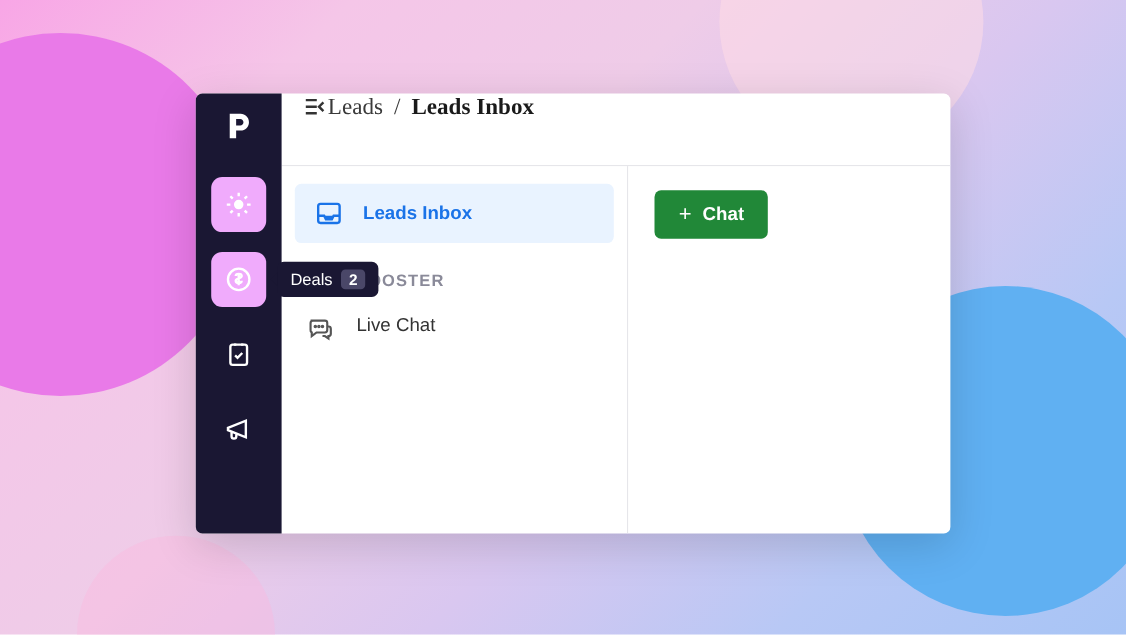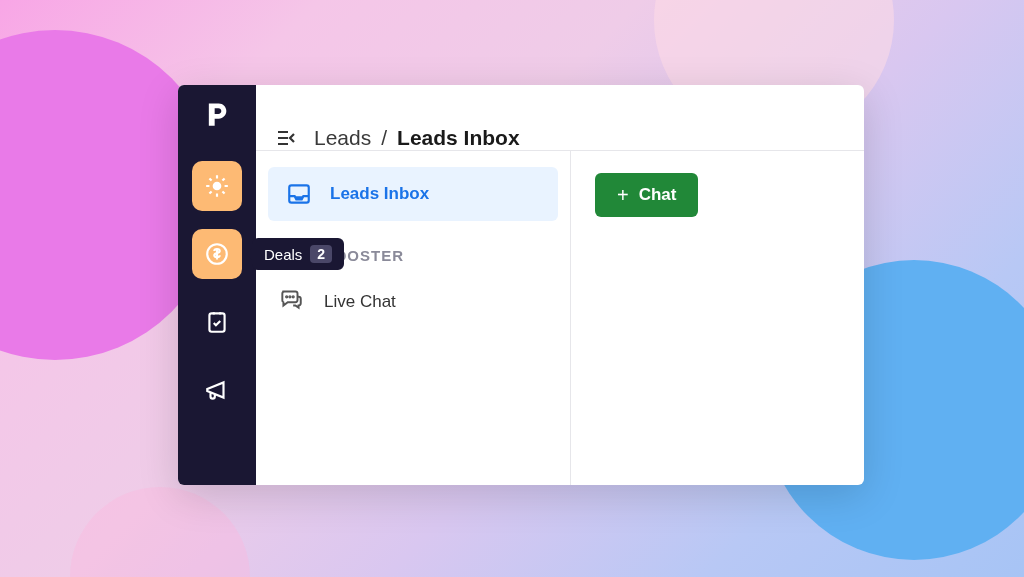--- a/index.html
+++ b/index.html
@@ -64,21 +64,21 @@
     width: 50px;
     height: 50px;
     border-radius: 10px;
     display: flex;
     align-items: center;
     justify-content: center;
     cursor: pointer;
     color: #fff;
     position: relative;
   }
-  .side-btn.active { background: #fdba74; }
+  .side-btn.active { background: #f0abfc; }
   .side-btn svg { width: 26px; height: 26px; }
 
   .tooltip {
     position: absolute;
     left: 60px;
     top: 50%;
     transform: translateY(-50%);
     background: #1a1733;
     color: #fff;
     padding: 7px 12px;
@@ -114,23 +114,24 @@
     flex: 1;
     display: flex;
     flex-direction: column;
     overflow: hidden;
   }
 
   .header {
     height: 66px;
     border-bottom: 1px solid #e6e6ea;
     display: flex;
-    align-items: flex-end;
+    align-items: flex-start;
     padding: 0 18px;
-    gap: 16px;
+    gap: 0;
+    font-family: Liberation Serif, serif;
   }
   .menu-toggle {
     width: 24px; height: 24px;
     color: #333;
     cursor: pointer;
     display: flex; align-items: center; justify-content: center;
   }
   .breadcrumb {
     font-size: 21px;
     color: #333;
@@ -185,21 +186,21 @@
     padding: 22px 22px 6px 22px;
     font-size: 15px;
     font-weight: 700;
     letter-spacing: 1px;
     color: #8a8a99;
     text-transform: uppercase;
   }
 
   .sub-nav-item {
     display: flex;
-    align-items: flex-end;
+    align-items: flex-start;
     gap: 20px;
     padding: 16px 22px;
     font-size: 17px;
     color: #333;
     cursor: pointer;
   }
   .sub-nav-item .sub-icon {
     width: 26px; height: 26px;
     color: #555;
     display: flex; align-items: center; justify-content: center;

